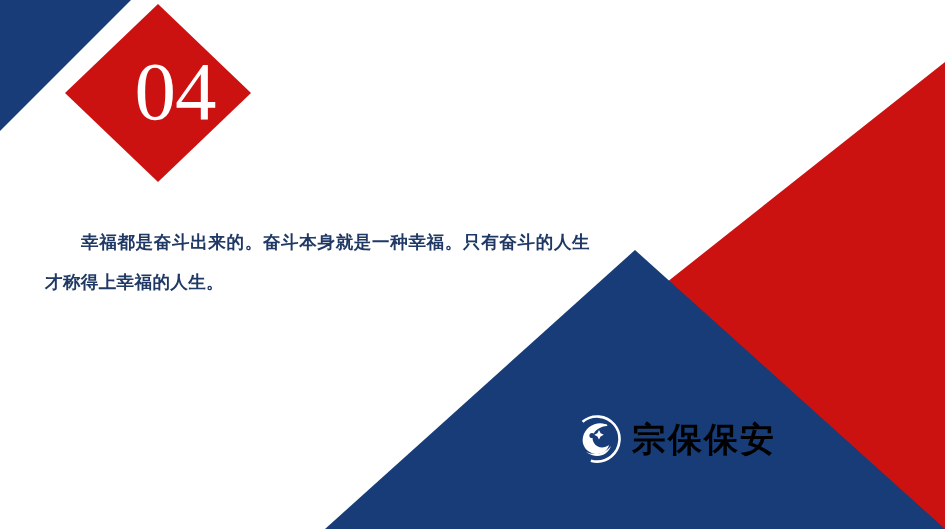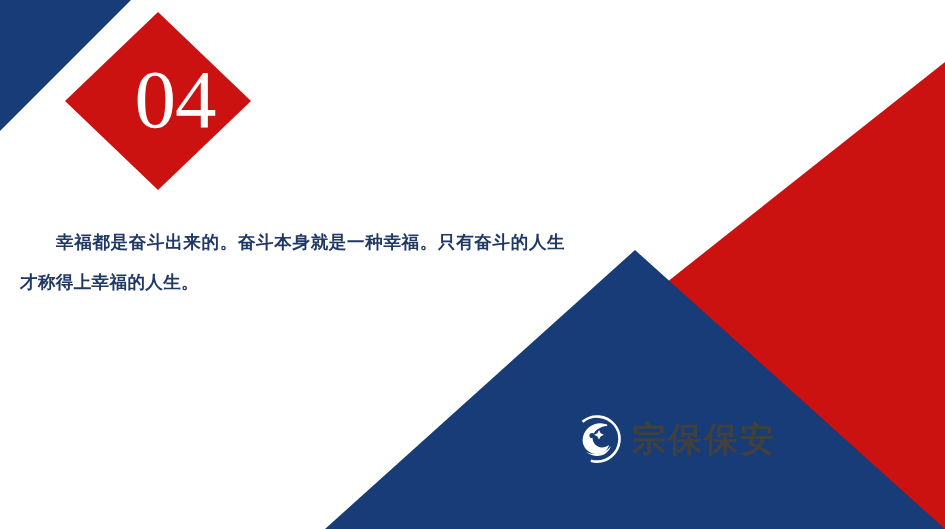--- a/index.html
+++ b/index.html
@@ -22,21 +22,21 @@
     left: 0;
     top: 0;
     width: 945px;
     height: 529px;
   }
 
   
   .diamond-wrap {
     position: absolute;
     left: 65px;
-    top: 12px;
+    top: 4px;
     width: 186px;
     height: 178px;
   }
   .diamond-shape {
     position: absolute;
     left: 0;
     top: 0;
     width: 100%;
     height: 100%;
   }
@@ -69,21 +69,21 @@
     color: #CC1111;
     letter-spacing: 2px;
     line-height: 1;
     white-space: nowrap;
     text-shadow: 2px 2px 0 rgba(60,10,10,0.45);
   }
 
   
   .body-copy {
     position: absolute;
-    left: 20px;
+    left: 45px;
     top: 222px;
     width: 545px;
   }
   .body-para {
     margin: 0 0 1px 0;
     color: #1F3864;
     font-size: 17.5px;
     font-weight: bold;
     line-height: 40px;
     letter-spacing: 0.4px;
@@ -100,21 +100,21 @@
     display: flex;
     align-items: center;
     gap: 10px;
   }
   .logo-mark {
     width: 50px;
     height: 50px;
     flex: 0 0 auto;
   }
   .logo-text {
-    color: #404040;
+    color: #000000;
     font-size: 34px;
     font-weight: bold;
     letter-spacing: 2px;
     line-height: 1;
     white-space: nowrap;
   }
 </style>
 </head>
 <body>
 

